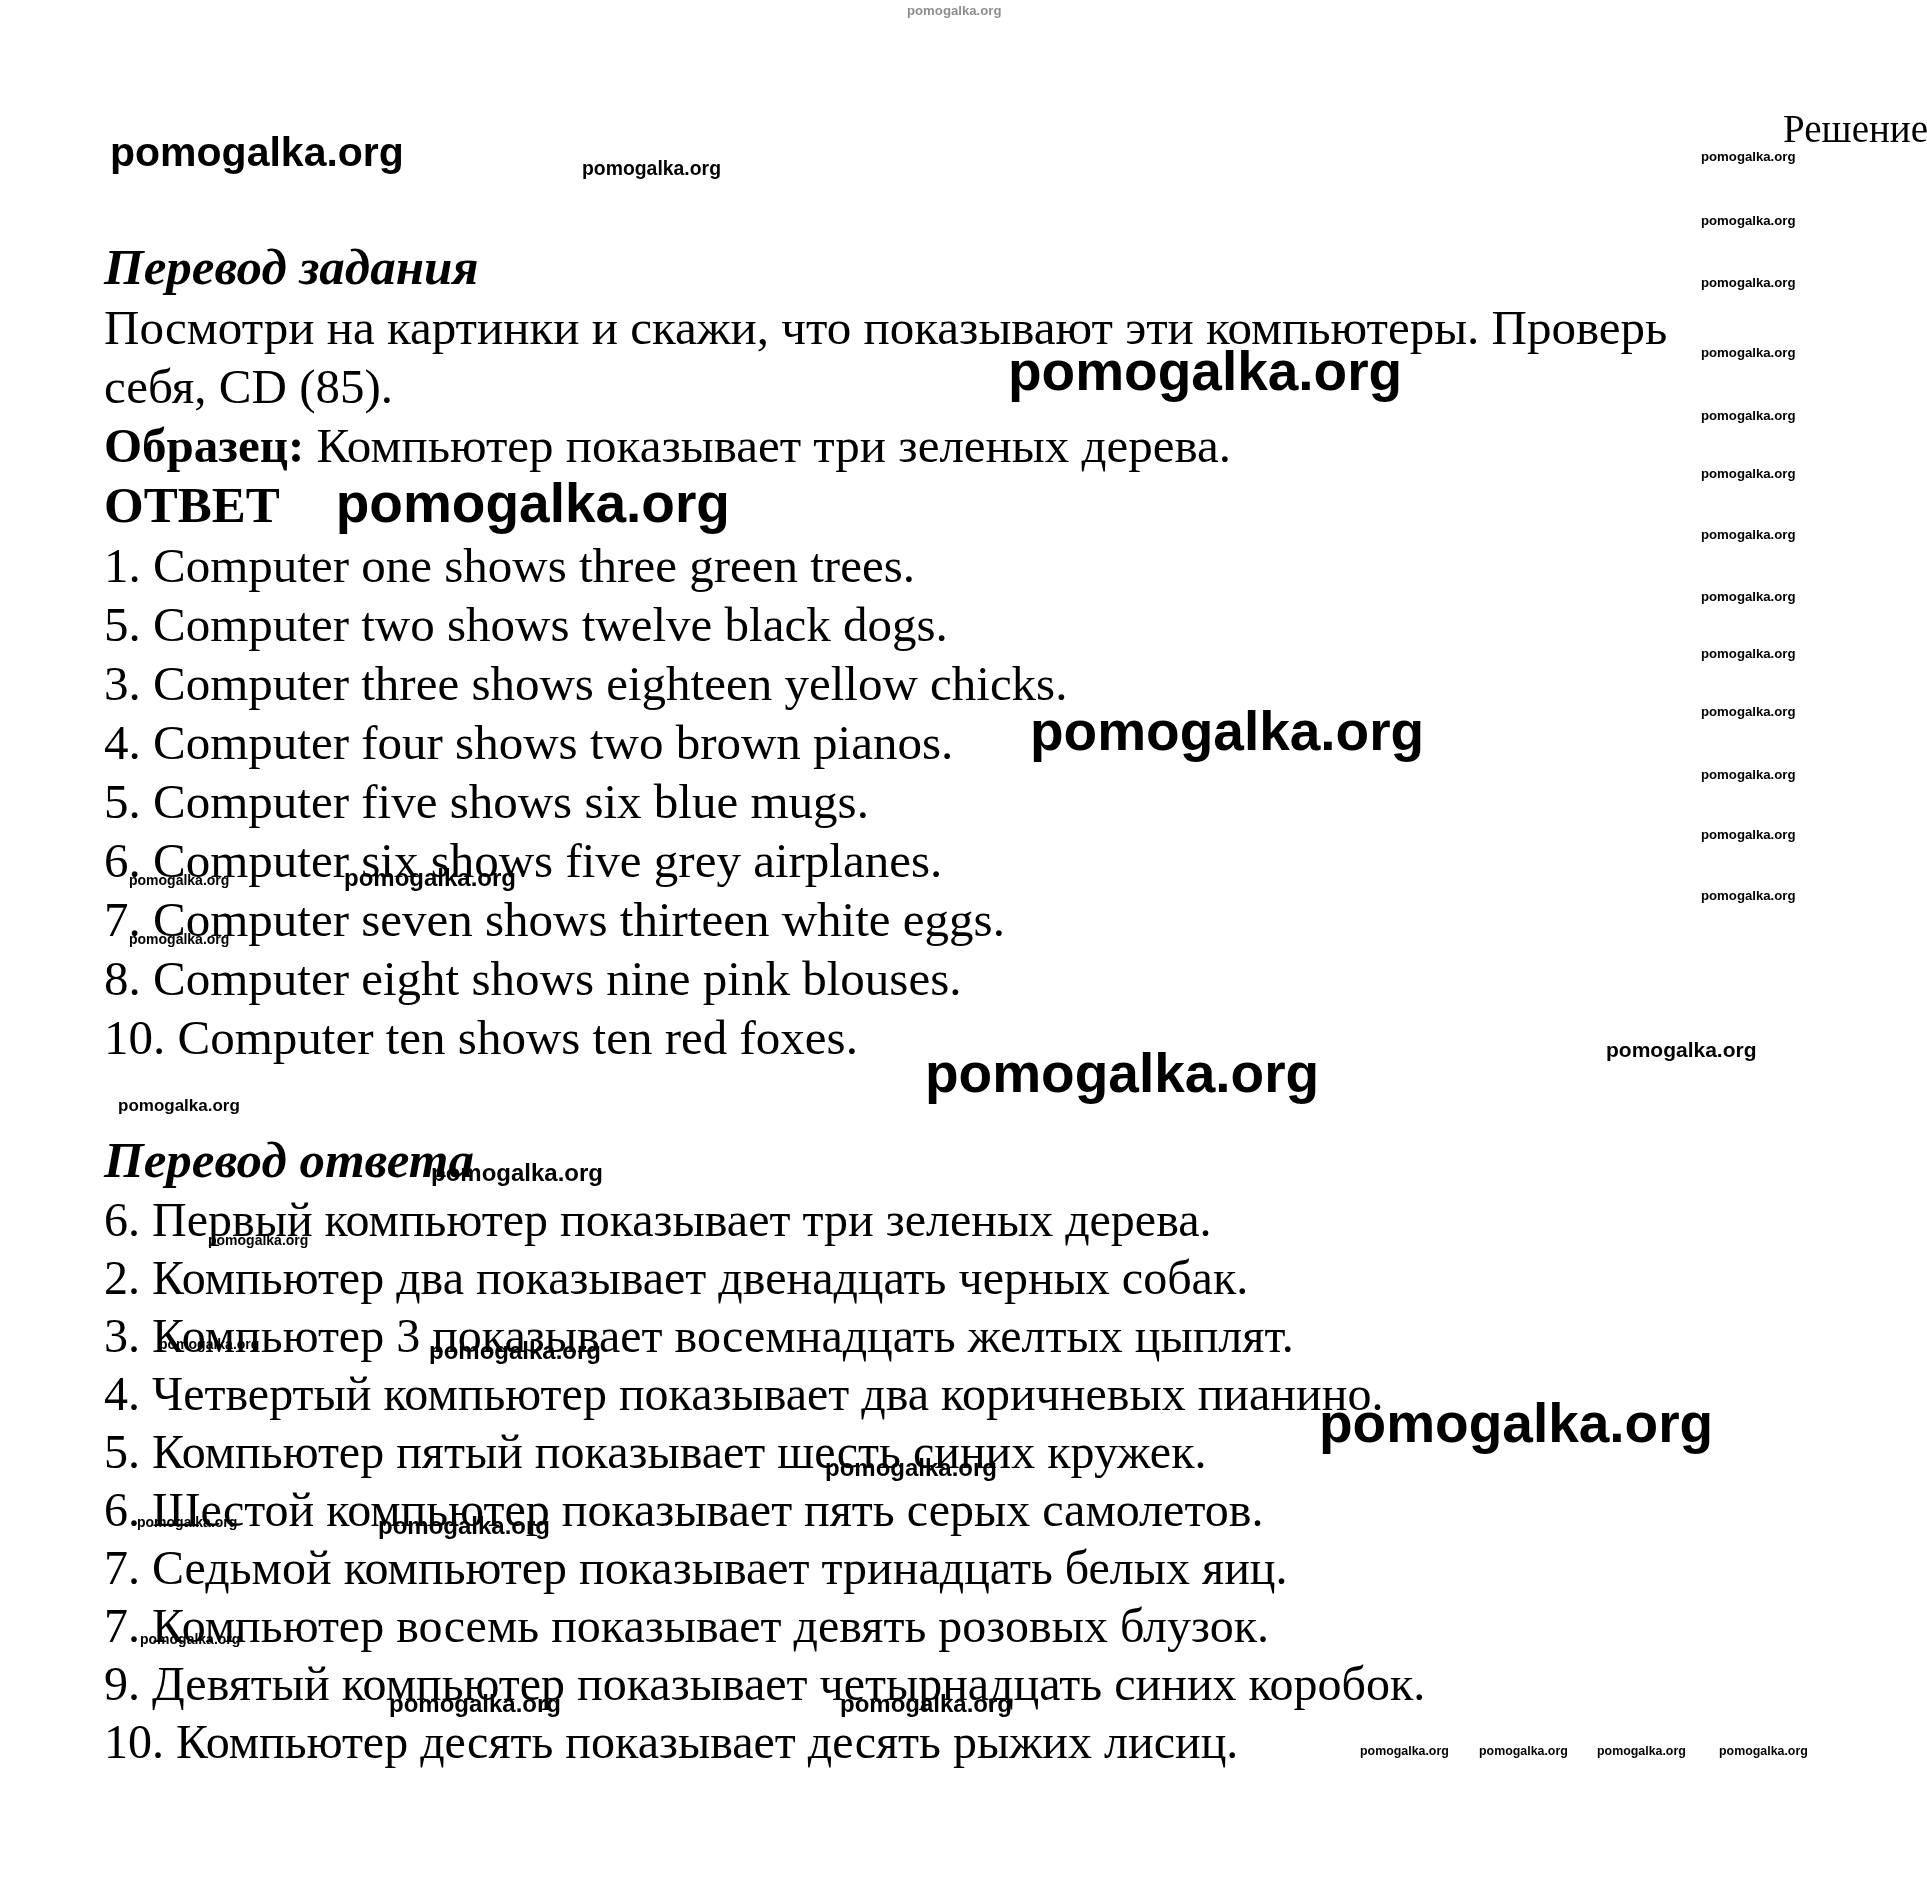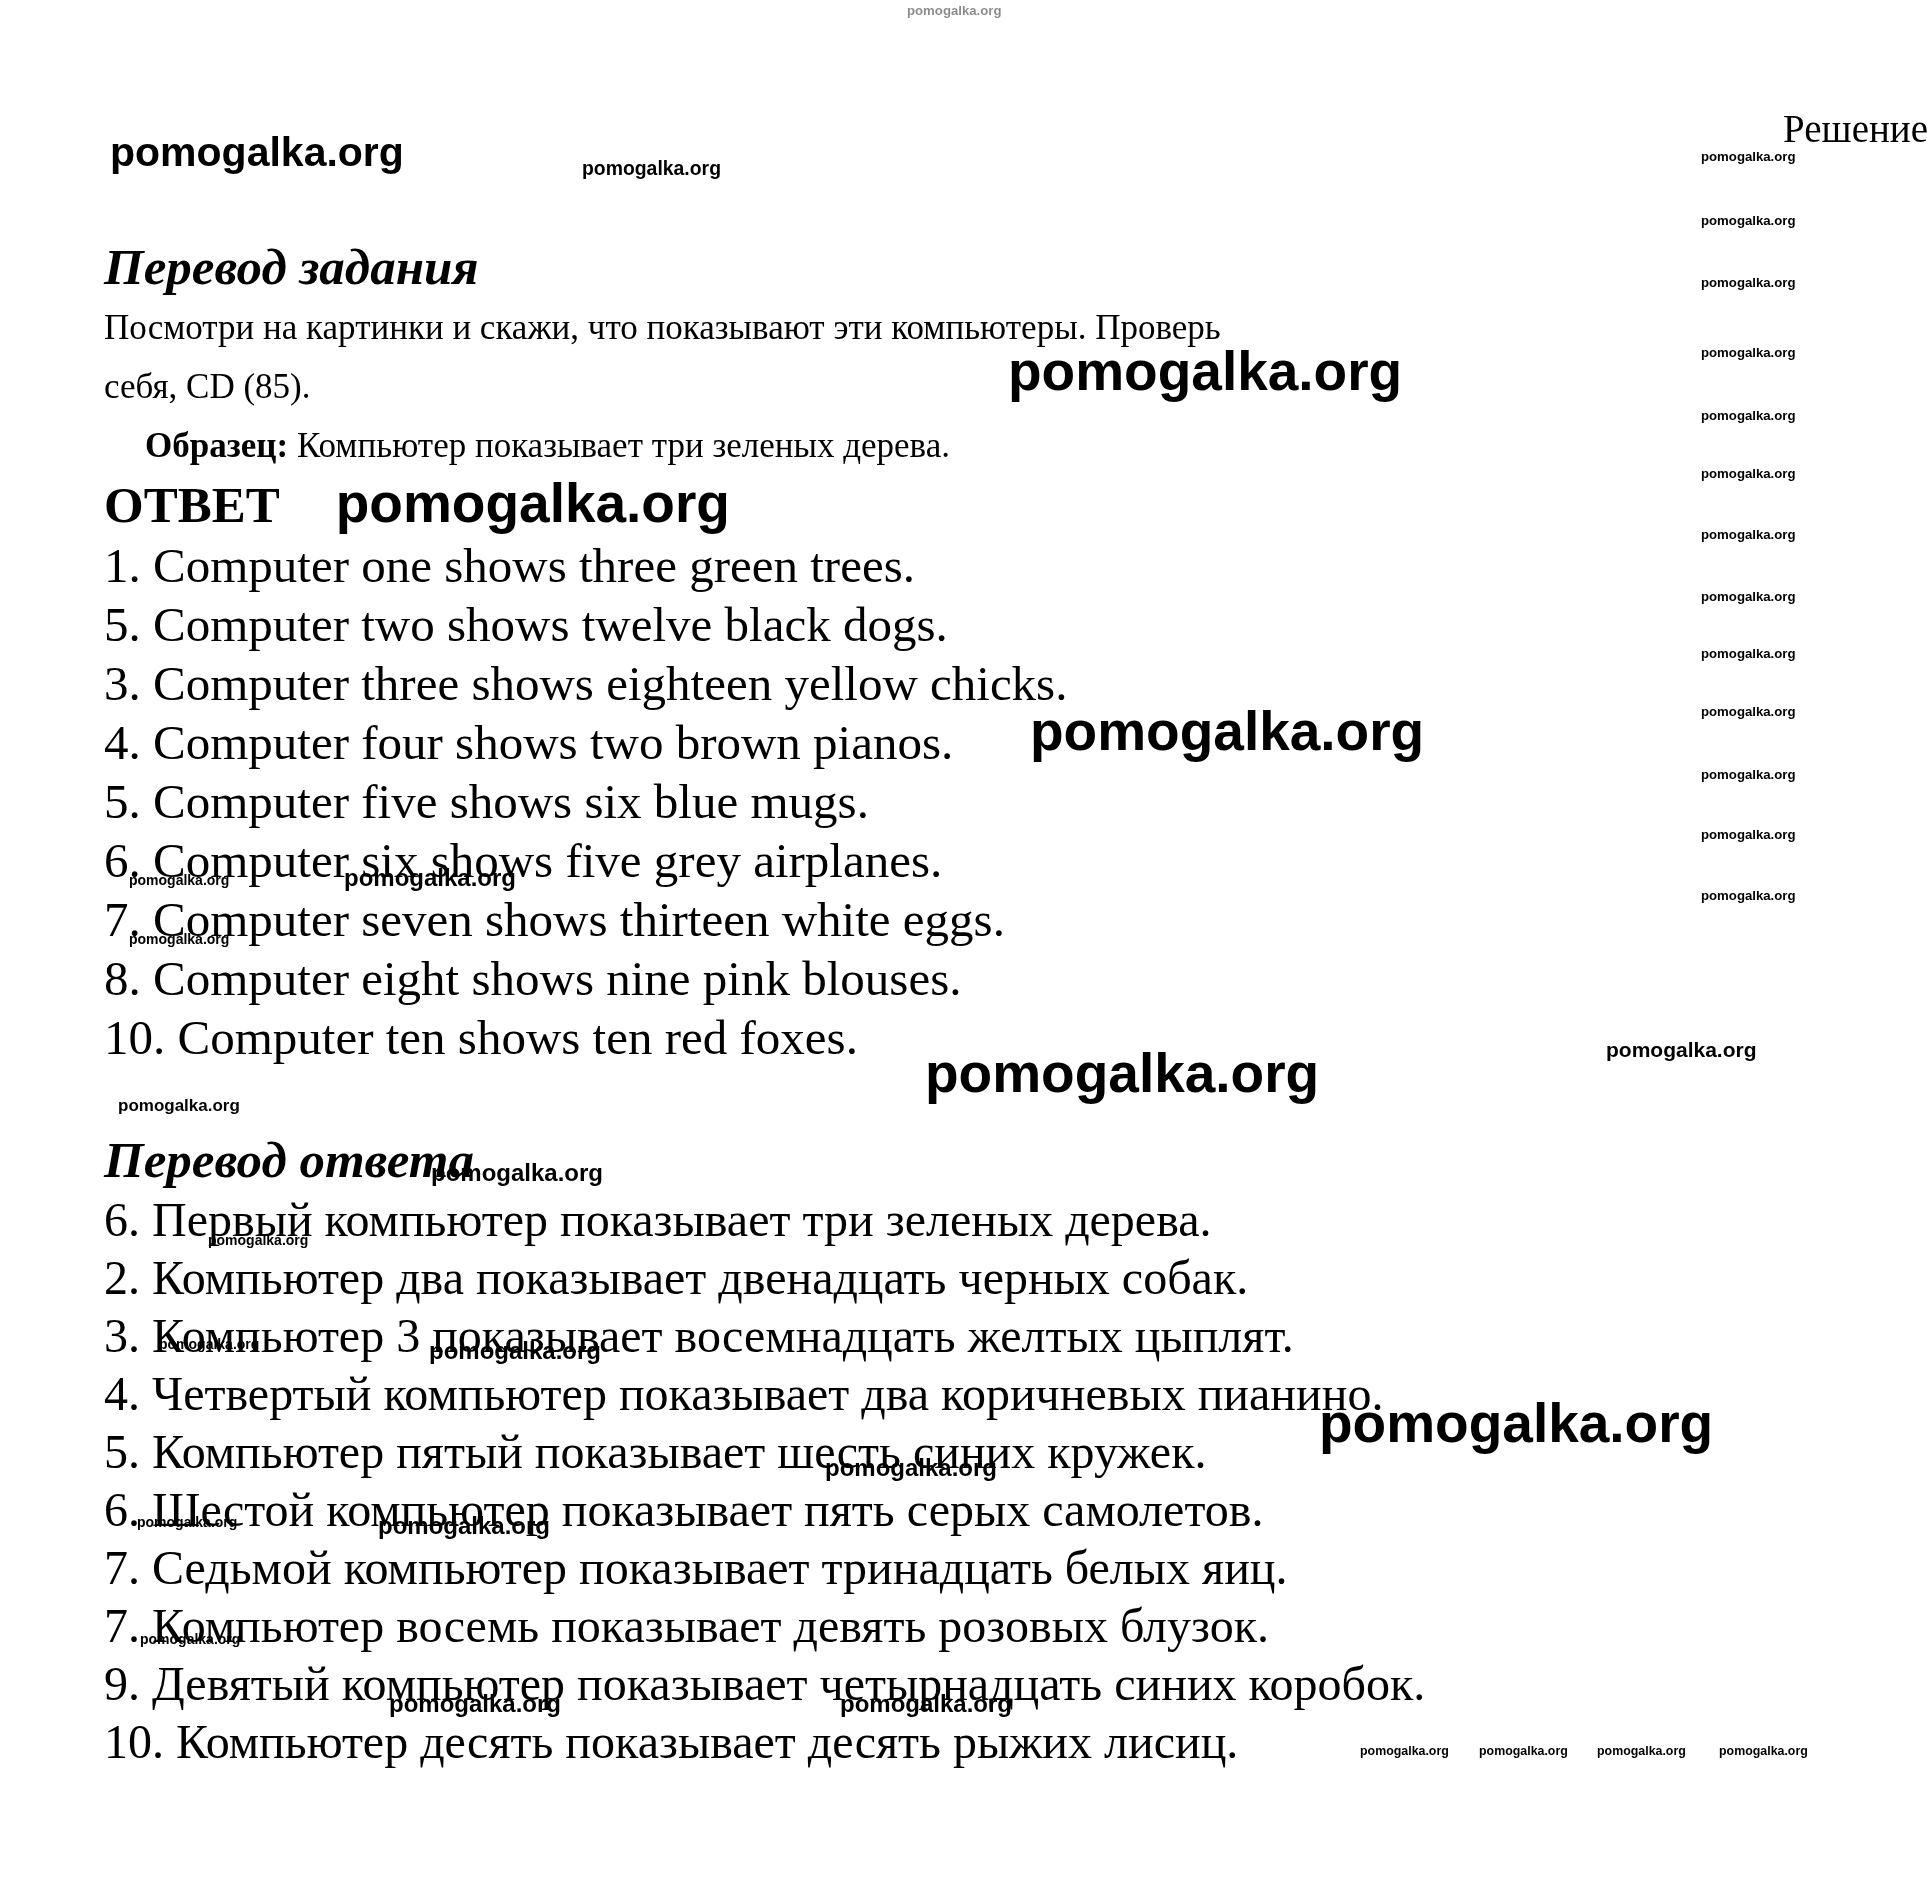--- a/index.html
+++ b/index.html
@@ -38,25 +38,25 @@
   .section-translation { top: 1129px; }
 
   .doc-heading {
     font-size: 51px;
     font-weight: bold;
     font-style: italic;
     line-height: 62px;
     white-space: nowrap;
   }
   .body-line {
-    font-size: 35px;
+    font-size: 49px;
     line-height: 59px;
     white-space: nowrap;
   }
-  .sample-label { font-weight: bold; margin-left: 41px; }
+  .sample-label { font-weight: bold; }
 
   .answer-heading-row {
     display: flex;
     align-items: baseline;
     line-height: 62px;
     white-space: nowrap;
     gap: 33px;
   }
   .answer-heading {
     font-size: 51px;

